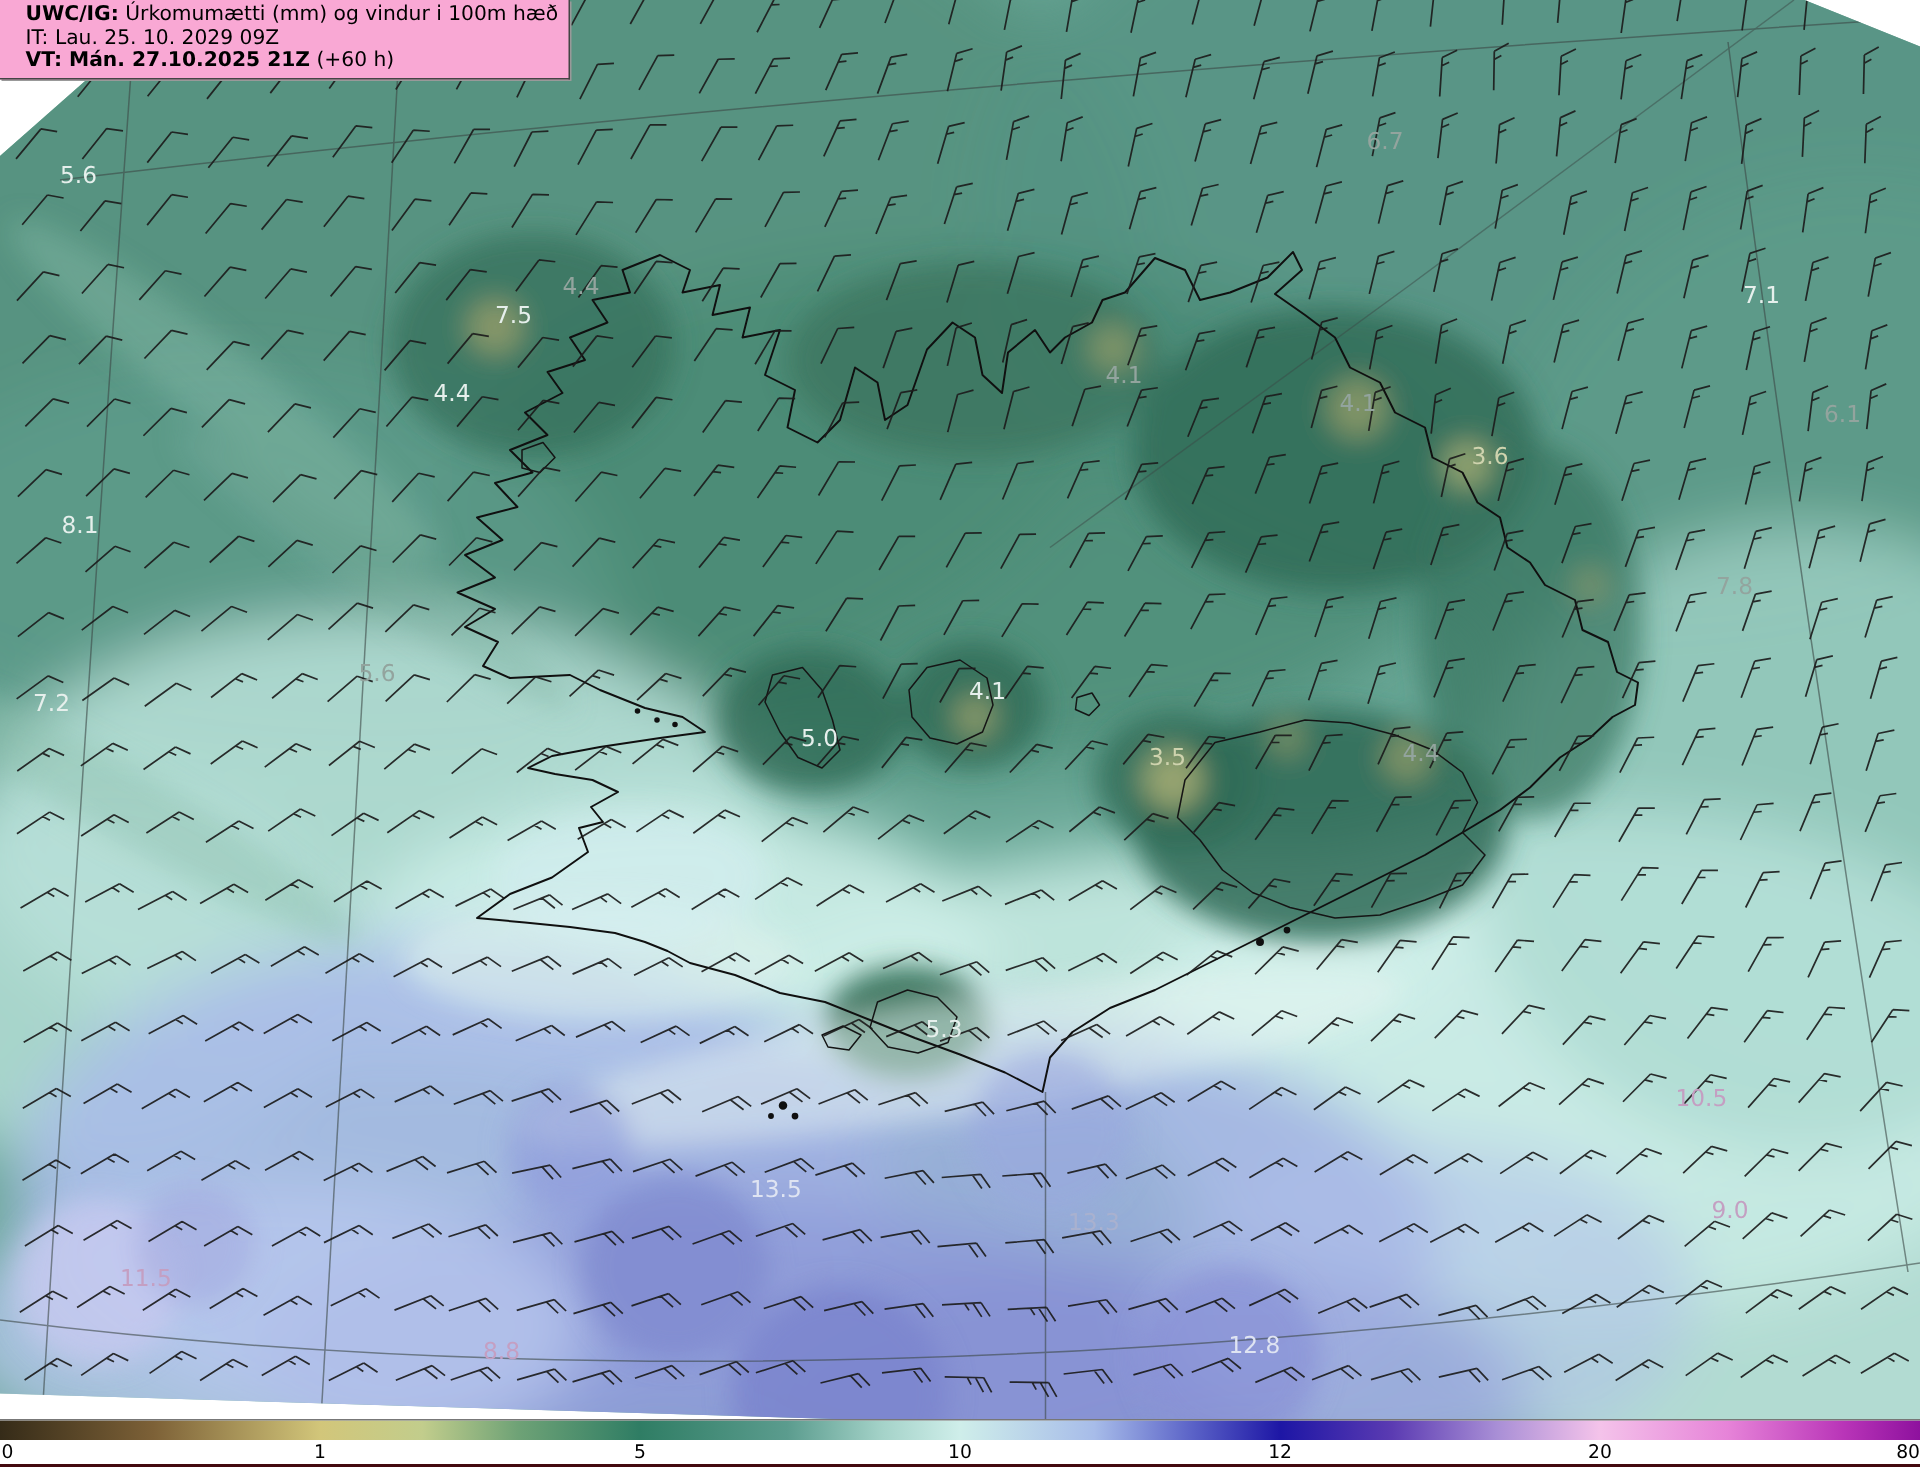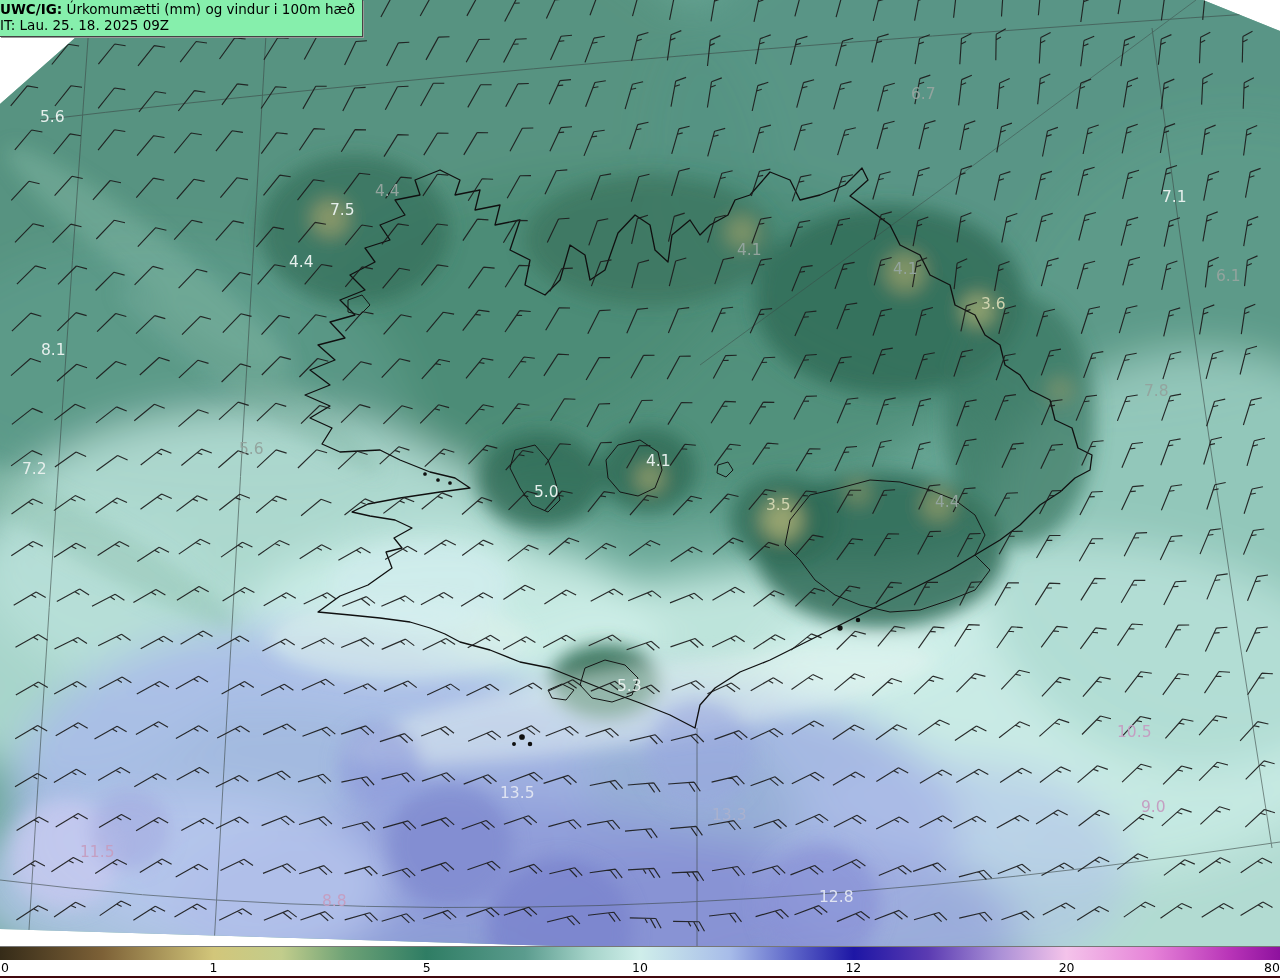--- a/index.html
+++ b/index.html
@@ -1,22 +1,22 @@
 <!DOCTYPE html>
 <html><head>
 <meta charset="utf-8">
 <style>
   html,body{margin:0;padding:0;background:#fff;}
   #stage{position:relative;width:1280px;height:978px;background:#ffffff;overflow:hidden;
          font-family:"DejaVu Sans","Liberation Sans",sans-serif;}
   #mapsvg{position:absolute;left:0;top:0;}
   
-  #titlebox{position:absolute;left:0;top:0;background:#86efac;border:1px solid #444;
+  #titlebox{position:absolute;left:0;top:0;background:#f9a8d4;border:1px solid #444;
             border-left:none;border-top:none;box-shadow:1px 1px 0 #999;
-            padding:2px 7px 3px 0;font-size:13.5px;line-height:15.5px;color:#000;z-index:5;}
+            padding:2px 7px 3px 17px;font-size:13.5px;line-height:15.5px;color:#000;z-index:5;}
   #titlebox .b{font-weight:bold;}
   
   #colorbar-wrap{position:absolute;left:0;top:946px;width:1280px;height:32px;z-index:4;}
   #colorbar{width:1280px;height:14px;border-top:1px solid #777;box-sizing:border-box;
     background:linear-gradient(to right,
       #352b18 0%, #7d6137 8%, #d2c67a 16.7%, #c2cd8c 22%, #6ea276 27%,
       #2f7d64 33.3%, #5b9c8e 41%, #a5d3c9 46%, #cfeeea 50%, #a7bce9 57%,
       #5c64c8 62%, #1d16a5 66.7%, #5b3bb2 72.5%, #a98fd6 78%, #f4c3ea 83.3%,
       #e683d8 90%, #b935b8 96%, #8e119e 100%);}
   #cbticks{position:relative;width:1280px;height:16px;background:#ffffff;font-size:12.5px;color:#000;}
@@ -175,21 +175,22 @@
           <text x="1141" y="812" fill="#c49fc2" font-size="15.5" class="maplabel">9.0</text>
           <text x="80" y="857" fill="#c49fc2" font-size="15.5" class="maplabel">11.5</text>
           <text x="322" y="906" fill="#c49fc2" font-size="15.5" class="maplabel">8.8</text>
           <text x="819" y="902" fill="#dfe4f2" font-size="15.5" class="maplabel">12.8</text>
         </g>
     </g>
   </svg>
 
   <div id="titlebox">
     <div><span class="b">UWC/IG:</span><span> Úrkomumætti (mm) og vindur i 100m hæð</span></div>
-    <div>IT: Lau. 25. 18. 2025 09Z</div>
+    <div>IT: Lau. 25. 10. 2029 09Z</div>
+    <div><span class="b">VT: Mán. 27.10.2025 21Z</span><span> (+60 h)</span></div>
   </div>
 
   <div id="colorbar-wrap">
     <div id="colorbar"></div>
     <div id="cbticks">
       <span style="left:0%">0</span>
       <span style="left:16.67%">1</span>
       <span style="left:33.33%">5</span>
       <span style="left:50%">10</span>
       <span style="left:66.67%">12</span>

